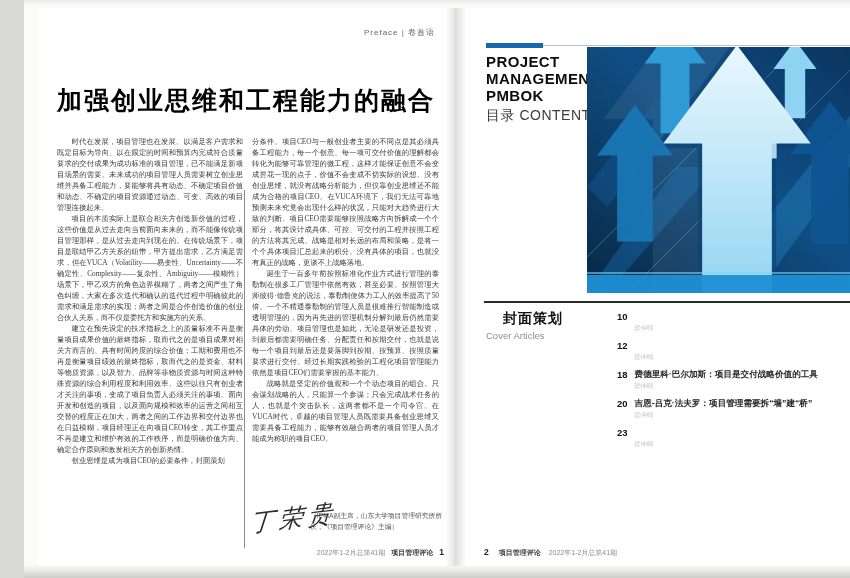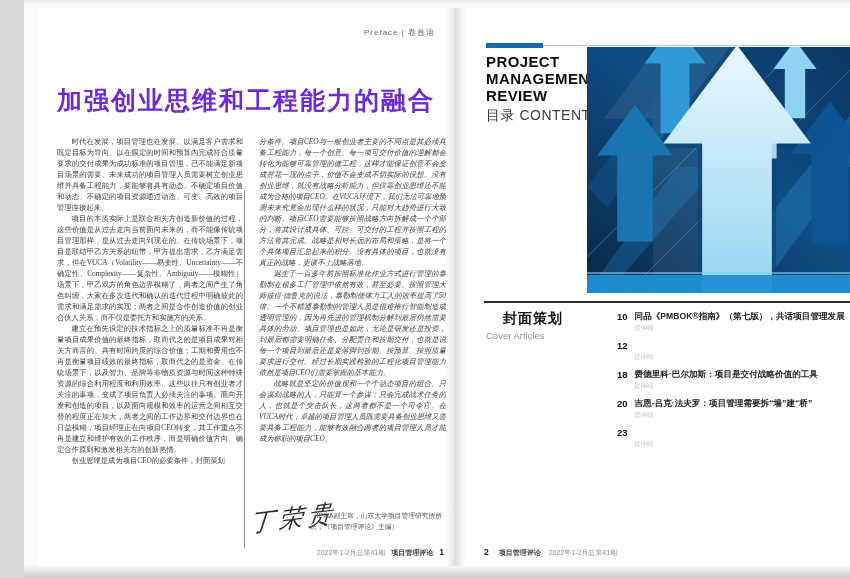--- a/index.html
+++ b/index.html
@@ -11,25 +11,25 @@
   .crease{position:absolute;left:422px;top:8px;width:20px;height:558px;
           background:linear-gradient(to right,rgba(0,0,0,0),rgba(60,60,60,.16) 50%,rgba(0,0,0,0));}
   .bottom-shadow{position:absolute;left:0;right:0;bottom:0;height:13px;
           background:linear-gradient(to bottom,rgba(0,0,0,0),rgba(0,0,0,.18));}
   .top-shadow{position:absolute;left:0;right:0;top:0;height:6px;
           background:linear-gradient(to top,rgba(0,0,0,0),rgba(0,0,0,.07));}
 
   
   .preface{position:absolute;left:326px;top:19px;font-size:8px;letter-spacing:1px;color:#666;}
   .article-title{position:absolute;left:0;top:76px;width:416px;margin:0;text-align:center;
-          font-size:25px;font-weight:bold;letter-spacing:2px;color:#6d28d9;}
+          font-size:25px;font-weight:bold;letter-spacing:2px;color:#000000;}
   .col{position:absolute;top:128px;font-family:"Liberation Serif","DejaVu Serif",serif;
           font-size:7.3px;line-height:11px;text-align:justify;color:#3a3a3a;overflow:hidden;}
   .col1{left:19px;width:186px;height:414px;}
-  .col2{left:221px;width:187px;height:376px;font-style:italic;}
+  .col2{left:214px;width:187px;height:376px;}
   .col p{margin:0;}
   .col p.indent{text-indent:2em;}
   .col-rule{position:absolute;left:206px;top:182px;width:1px;height:358px;background:#8a8a8a;}
   .sig{position:absolute;left:212px;top:494px;font-family:"DejaVu Serif",serif;font-style:italic;
           font-size:24px;letter-spacing:5px;color:#2b2b2b;transform:rotate(-7deg) skewX(-12deg);}
   .sig-note{position:absolute;left:272px;top:503px;width:134px;font-size:6.8px;line-height:10.5px;color:#555;}
   .footer{font-size:7px;color:#8a8a8a;white-space:nowrap;}
   .footer .mag{font-weight:bold;color:#444;margin:0 6px;}
   .footer .pagenum{font-weight:bold;color:#222;font-size:8.5px;}
   .footer-left{position:absolute;right:10px;top:539px;}
@@ -58,21 +58,21 @@
 
 <div class="stage">
 
   <div class="page page-left">
     <div class="preface">Preface | 卷首语</div>
     <h1 class="article-title">加强创业思维和工程能力的融合</h1>
 
     <div class="col col1">
       <p class="indent">时代在发展，项目管理也在发展。以满足客户需求和既定目标为导向、以在限定的时间和预算内完成符合质量要求的交付成果为成功标准的项目管理，已不能满足新项目场景的需要。未来成功的项目管理人员需要树立创业思维并具备工程能力，要能够将具有动态、不确定项目价值和动态、不确定的项目资源通过动态、可变、高效的项目管理连接起来。</p>
       <p class="indent">项目的本质实际上是联合相关方创造新价值的过程，这些价值是从过去走向当前面向未来的，而不能像传统项目管理那样，是从过去走向到现在的。在传统场景下，项目是联结甲乙方关系的纽带，甲方提出需求，乙方满足需求，但在VUCA（Volatility——易变性、Uncertainty——不确定性、Complexity——复杂性、Ambiguity——模糊性）场景下，甲乙双方的角色边界模糊了，两者之间产生了角色纠缠，大家在多次迭代和确认的迭代过程中明确彼此的需求和满足需求的实现；两者之间是合作创造价值的创业合伙人关系，而不仅是委托方和实施方的关系。</p>
-      <p class="indent">建立在预先设定的技术指标之上的质量标准不再是衡量项目成果价值的最终指标，取而代之的是项目成果对相关方而言的、具有时间跨度的综合价值；工期和费用也不再是衡量项目绩效的最终指标，取而代之的是资金、在传统场景下，以及智力、品牌等非物质资源与时间这种特殊资源的综合利用程度和利用效率。这些以往只有创业者才关注的事项，变成了项目负责人必须关注的事项。面向开发和创造的项目，以及面向规模和效率的运营之间相互交替的程度正在加大，两者之间的工作边界和交付边界也在日益模糊，项目经理正在向项目CEO转变，其工作重点不再是建立和维护有效的工作秩序，而是明确价值方向、确定合作原则和激发相关方的创新热情。</p>
+      <p class="indent">建立在预先设定的技术指标之上的质量标准不再是衡量项目成果价值的最终指标，取而代之的是项目成果对相关方而言的、具有时间跨度的综合价值；工期和费用也不再是衡量项目绩效的最终指标，取而代之的是资金、材料等物质资源，以及智力、品牌等非物质资源与时间这种特殊资源的综合利用程度和利用效率。这些以往只有创业者才关注的事项，变成了项目负责人必须关注的事项。面向开发和创造的项目，以及面向规模和效率的运营之间相互交替的程度正在加大，两者之间的工作边界和交付边界也在日益模糊，项目经理正在向项目CEO转变，其工作重点不再是建立和维护有效的工作秩序，而是明确价值方向、确定合作原则和激发相关方的创新热情。</p>
       <p class="indent">创业思维是成为项目CEO的必要条件，封面策划</p>
     </div>
 
     <div class="col-rule"></div>
 
     <div class="col col2">
       <p>分条件。项目CEO与一般创业者主要的不同点是其必须具备工程能力，每一个创意、每一项可交付价值的理解都会转化为能够可靠管理的微工程，这样才能保证创意不会变成昙花一现的点子，价值不会变成不切实际的设想。没有创业思维，就没有战略分析能力，但仅靠创业思维还不能成为合格的项目CEO。在VUCA环境下，我们无法可靠地预测未来究竟会出现什么样的状况，只能对大趋势进行大致的判断。项目CEO需要能够按照战略方向拆解成一个个部分，将其设计成具体、可控、可交付的工程并按照工程的方法将其完成。战略是相对长远的布局和策略，是将一个个具体项目汇总起来的积分。没有具体的项目，也就没有真正的战略，更谈不上战略落地。</p>
       <p class="indent">诞生于一百多年前按照标准化作业方式进行管理的泰勒制在很多工厂管理中依然有效，甚至必要。按照管理大师彼得·德鲁克的说法，泰勒制使体力工人的效率提高了50倍。一个不精通泰勒制的管理人员是很难推行智能制造或透明管理的，因为再先进的管理机制分解到最后仍然需要具体的劳动。项目管理也是如此，无论是研发还是投资，到最后都需要明确任务、分配责任和按期交付，也就是说每一个项目到最后还是要落脚到按期、按预算、按照质量要求进行交付。经过长期实践检验的工程化项目管理能力依然是项目CEO们需要掌握的基本能力。</p>
       <p class="indent">战略就是坚定的价值观和一个个动态项目的组合。只会谋划战略的人，只能算一个参谋；只会完成战术任务的人，也就是个突击队长，这两者都不是一个司令官。在VUCA时代，卓越的项目管理人员既需要具备创业思维又需要具备工程能力，能够有效融合两者的项目管理人员才能成为称职的项目CEO。</p>
     </div>
@@ -85,21 +85,21 @@
     </div>
   </div>
 
   <div class="page page-right">
     <div class="accent-bar"></div>
     <div class="thin-rule"></div>
 
     <div class="mag-title">
       <div>PROJECT</div>
       <div>MANAGEMENT</div>
-      <div>REVIEW</div>
+      <div>PMBOK</div>
     </div>
     <div class="contents-label">目录 CONTENTS</div>
 
     <div class="cover">
       <svg viewBox="0 0 270 246" width="270" height="246" xmlns="http://www.w3.org/2000/svg">
         <defs>
           <linearGradient id="bgG" x1="0" y1="1" x2="1" y2="0">
             <stop offset="0" stop-color="#092845"></stop>
             <stop offset="0.55" stop-color="#0f4e84"></stop>
             <stop offset="1" stop-color="#0b3560"></stop>
@@ -134,21 +134,20 @@
     </div>
 
     <div class="section-rule"></div>
     <div class="section-title">封面策划</div>
     <div class="section-sub">Cover Articles</div>
 
     <div class="toc">
       <div class="toc-item">
         <div class="toc-line">
           <span class="toc-num">10</span>
-          <span class="toc-title">同品《PMBOK®指南》（第七版），共话项目管理发展</span>
         </div>
         <div class="toc-byline">贺仲晴</div>
       </div>
       <div class="toc-item">
         <div class="toc-line">
           <span class="toc-num">12</span>
         </div>
         <div class="toc-byline">贺仲晴</div>
       </div>
       <div class="toc-item">

